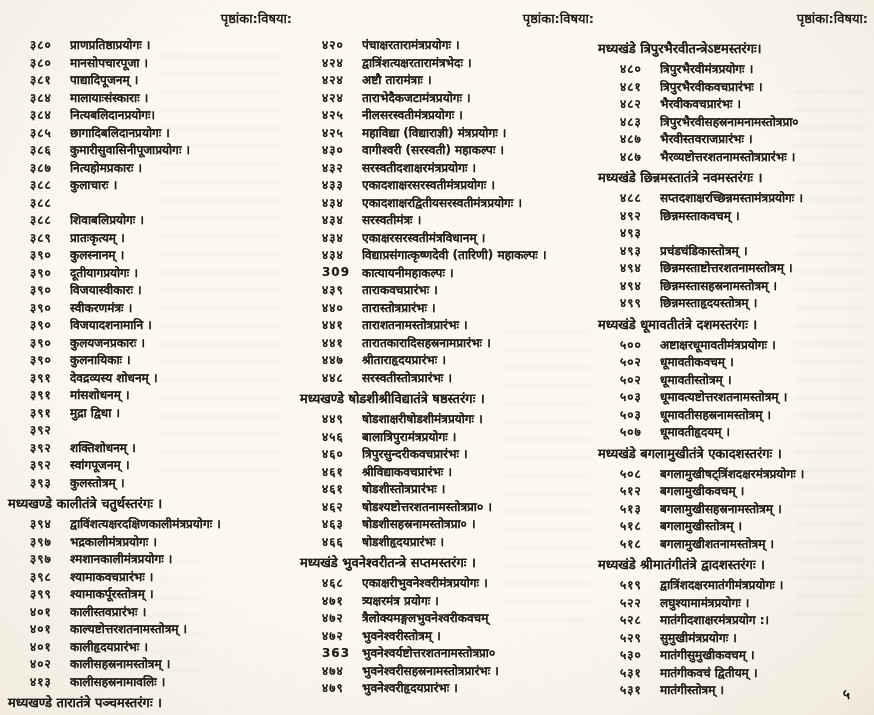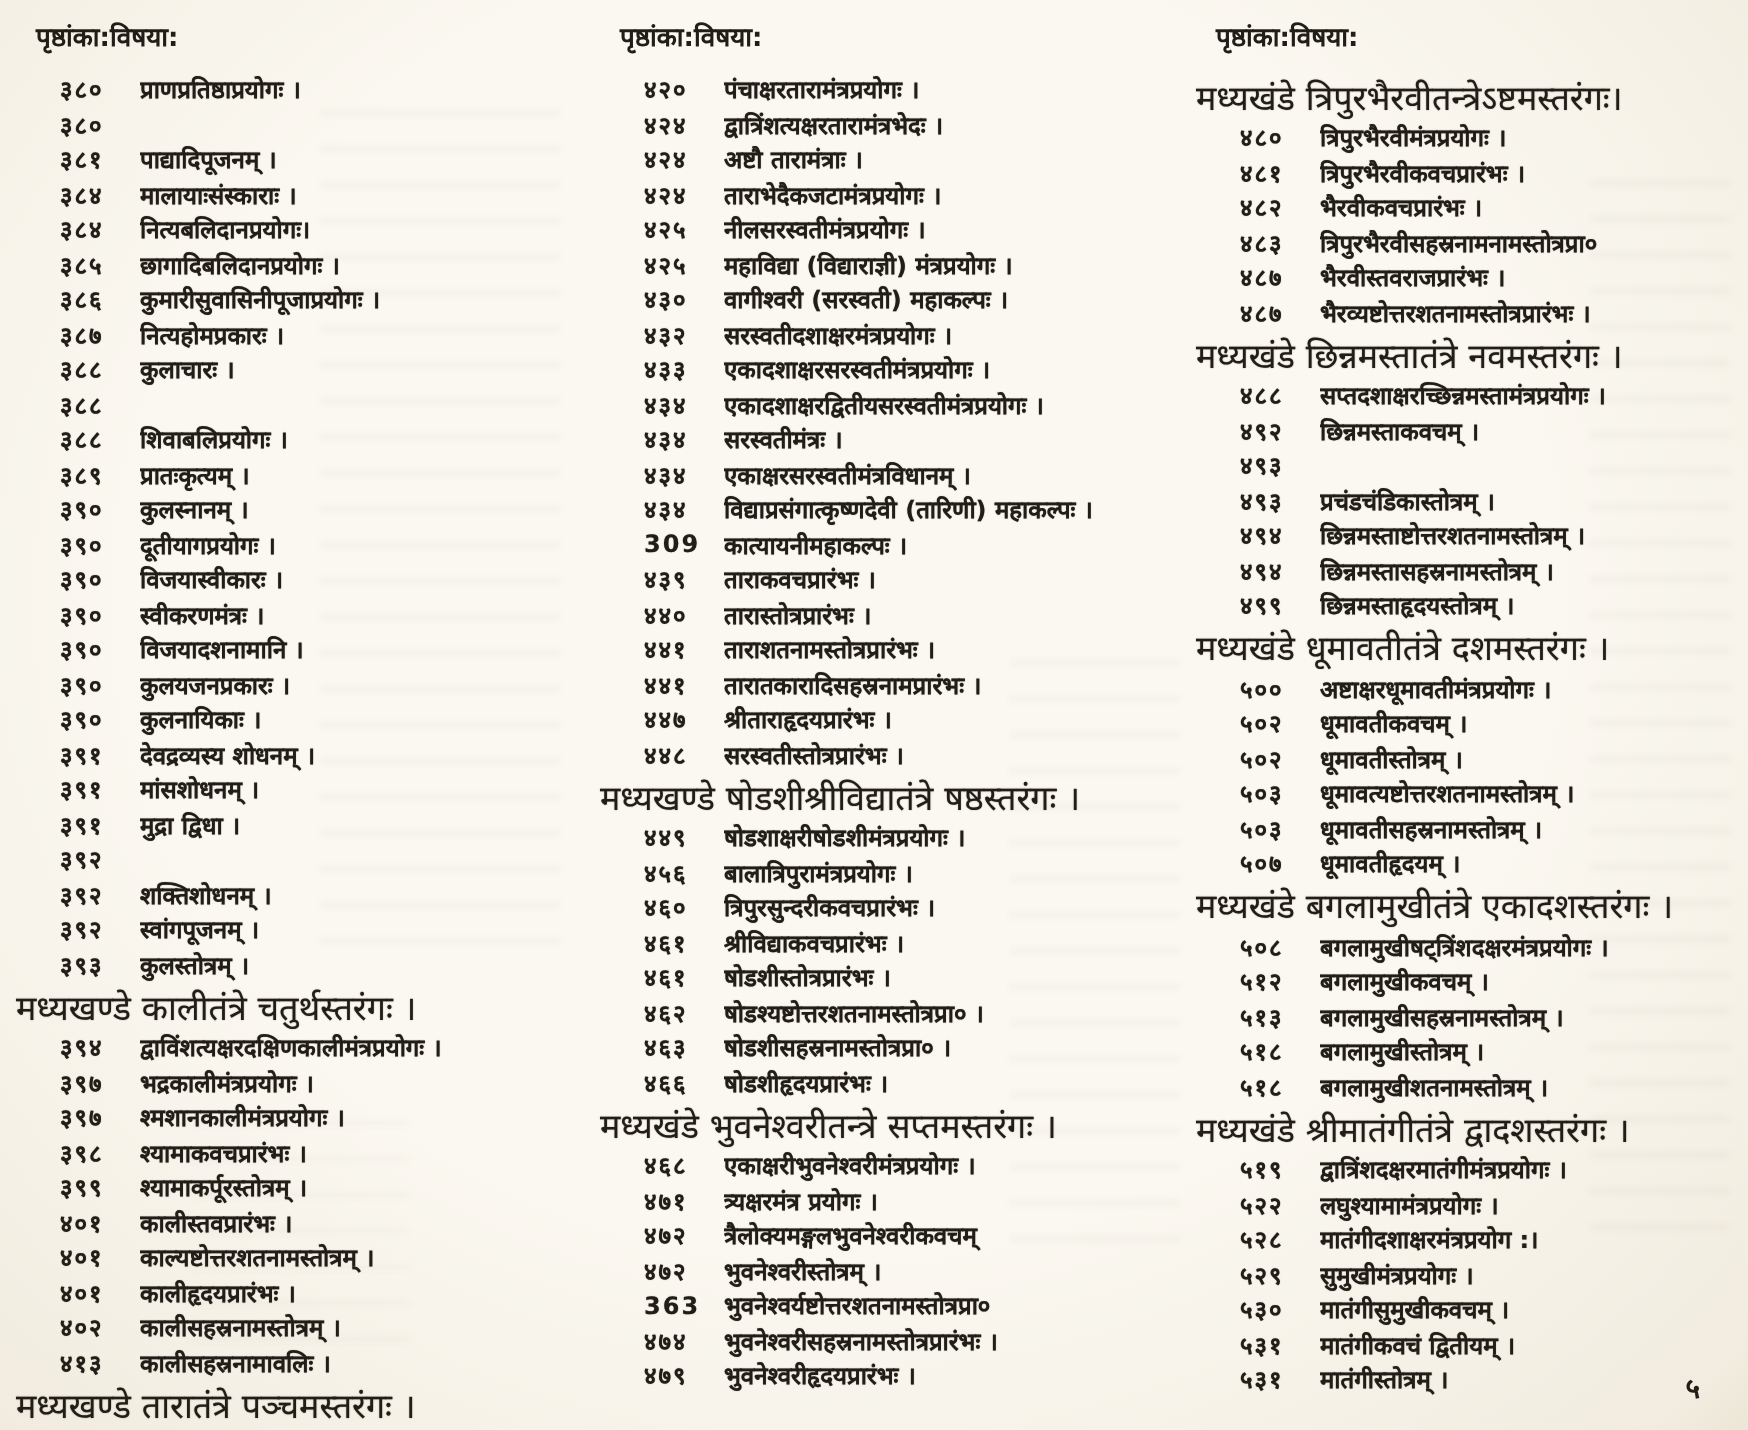--- a/index.html
+++ b/index.html
@@ -30,21 +30,21 @@
   .s2 { left:505px; top:330px; width:85px;  height:300px; }
   .s3 { left:795px; top:90px;  width:70px;  height:530px; }
   .s4 { left:95px;  top:560px; width:110px; height:120px; opacity:.35; }
 
   .col { position: absolute; top: 5px; }
   .col-a { left: 8px;   width: 286px; }
   .col-b { left: 300px; width: 296px; }
   .col-c { left: 598px; width: 272px; }
 
   .col-head {
-    display: flex; justify-content: flex-start; align-items: baseline;
+    display: flex; justify-content: flex-end; align-items: baseline;
     font-weight: bold; font-size: 13px;
     height: 27px; padding: 4px 2px 0 10px;
   }
   .rows { display: block; }
   .row {
     display: flex; align-items: center;
     height: 17.5px;
     font-size: 12px; font-weight: bold;
     white-space: nowrap;
     text-shadow: 0 0 0.5px rgba(35,28,20,0.55);
@@ -52,21 +52,21 @@
   .row .pg {
     flex: 0 0 62px;
     padding-left: 22px;
     box-sizing: border-box;
     letter-spacing: 1px;
   }
   .row .title { flex: 1; overflow: hidden; }
   .section {
     display: flex; align-items: center;
     height: 24px;
-    font-size: 17px; font-weight: normal;
+    font-size: 13px; font-weight: bold;
     white-space: nowrap;
     text-shadow: 0 0 0.6px rgba(35,28,20,0.6);
   }
   .folio {
     position: absolute;
     right: 24px; bottom: 12px;
     font-size: 14px; font-weight: bold;
   }
 </style>
 </head>
@@ -84,20 +84,21 @@
       <span>पृष्ठांका:</span>
       <span>विषया:</span>
     </div>
     <div class="rows">
         <div class="row">
           <span class="pg">३८०</span>
           <span class="title">प्राणप्रतिष्ठाप्रयोगः ।</span>
         </div>
         <div class="row">
           <span class="pg">३८०</span>
+          <span class="title">मानसोपचारपूजा ।</span>
         </div>
         <div class="row">
           <span class="pg">३८१</span>
           <span class="title">पाद्यादिपूजनम् ।</span>
         </div>
         <div class="row">
           <span class="pg">३८४</span>
           <span class="title">मालायाःसंस्काराः ।</span>
         </div>
         <div class="row">

